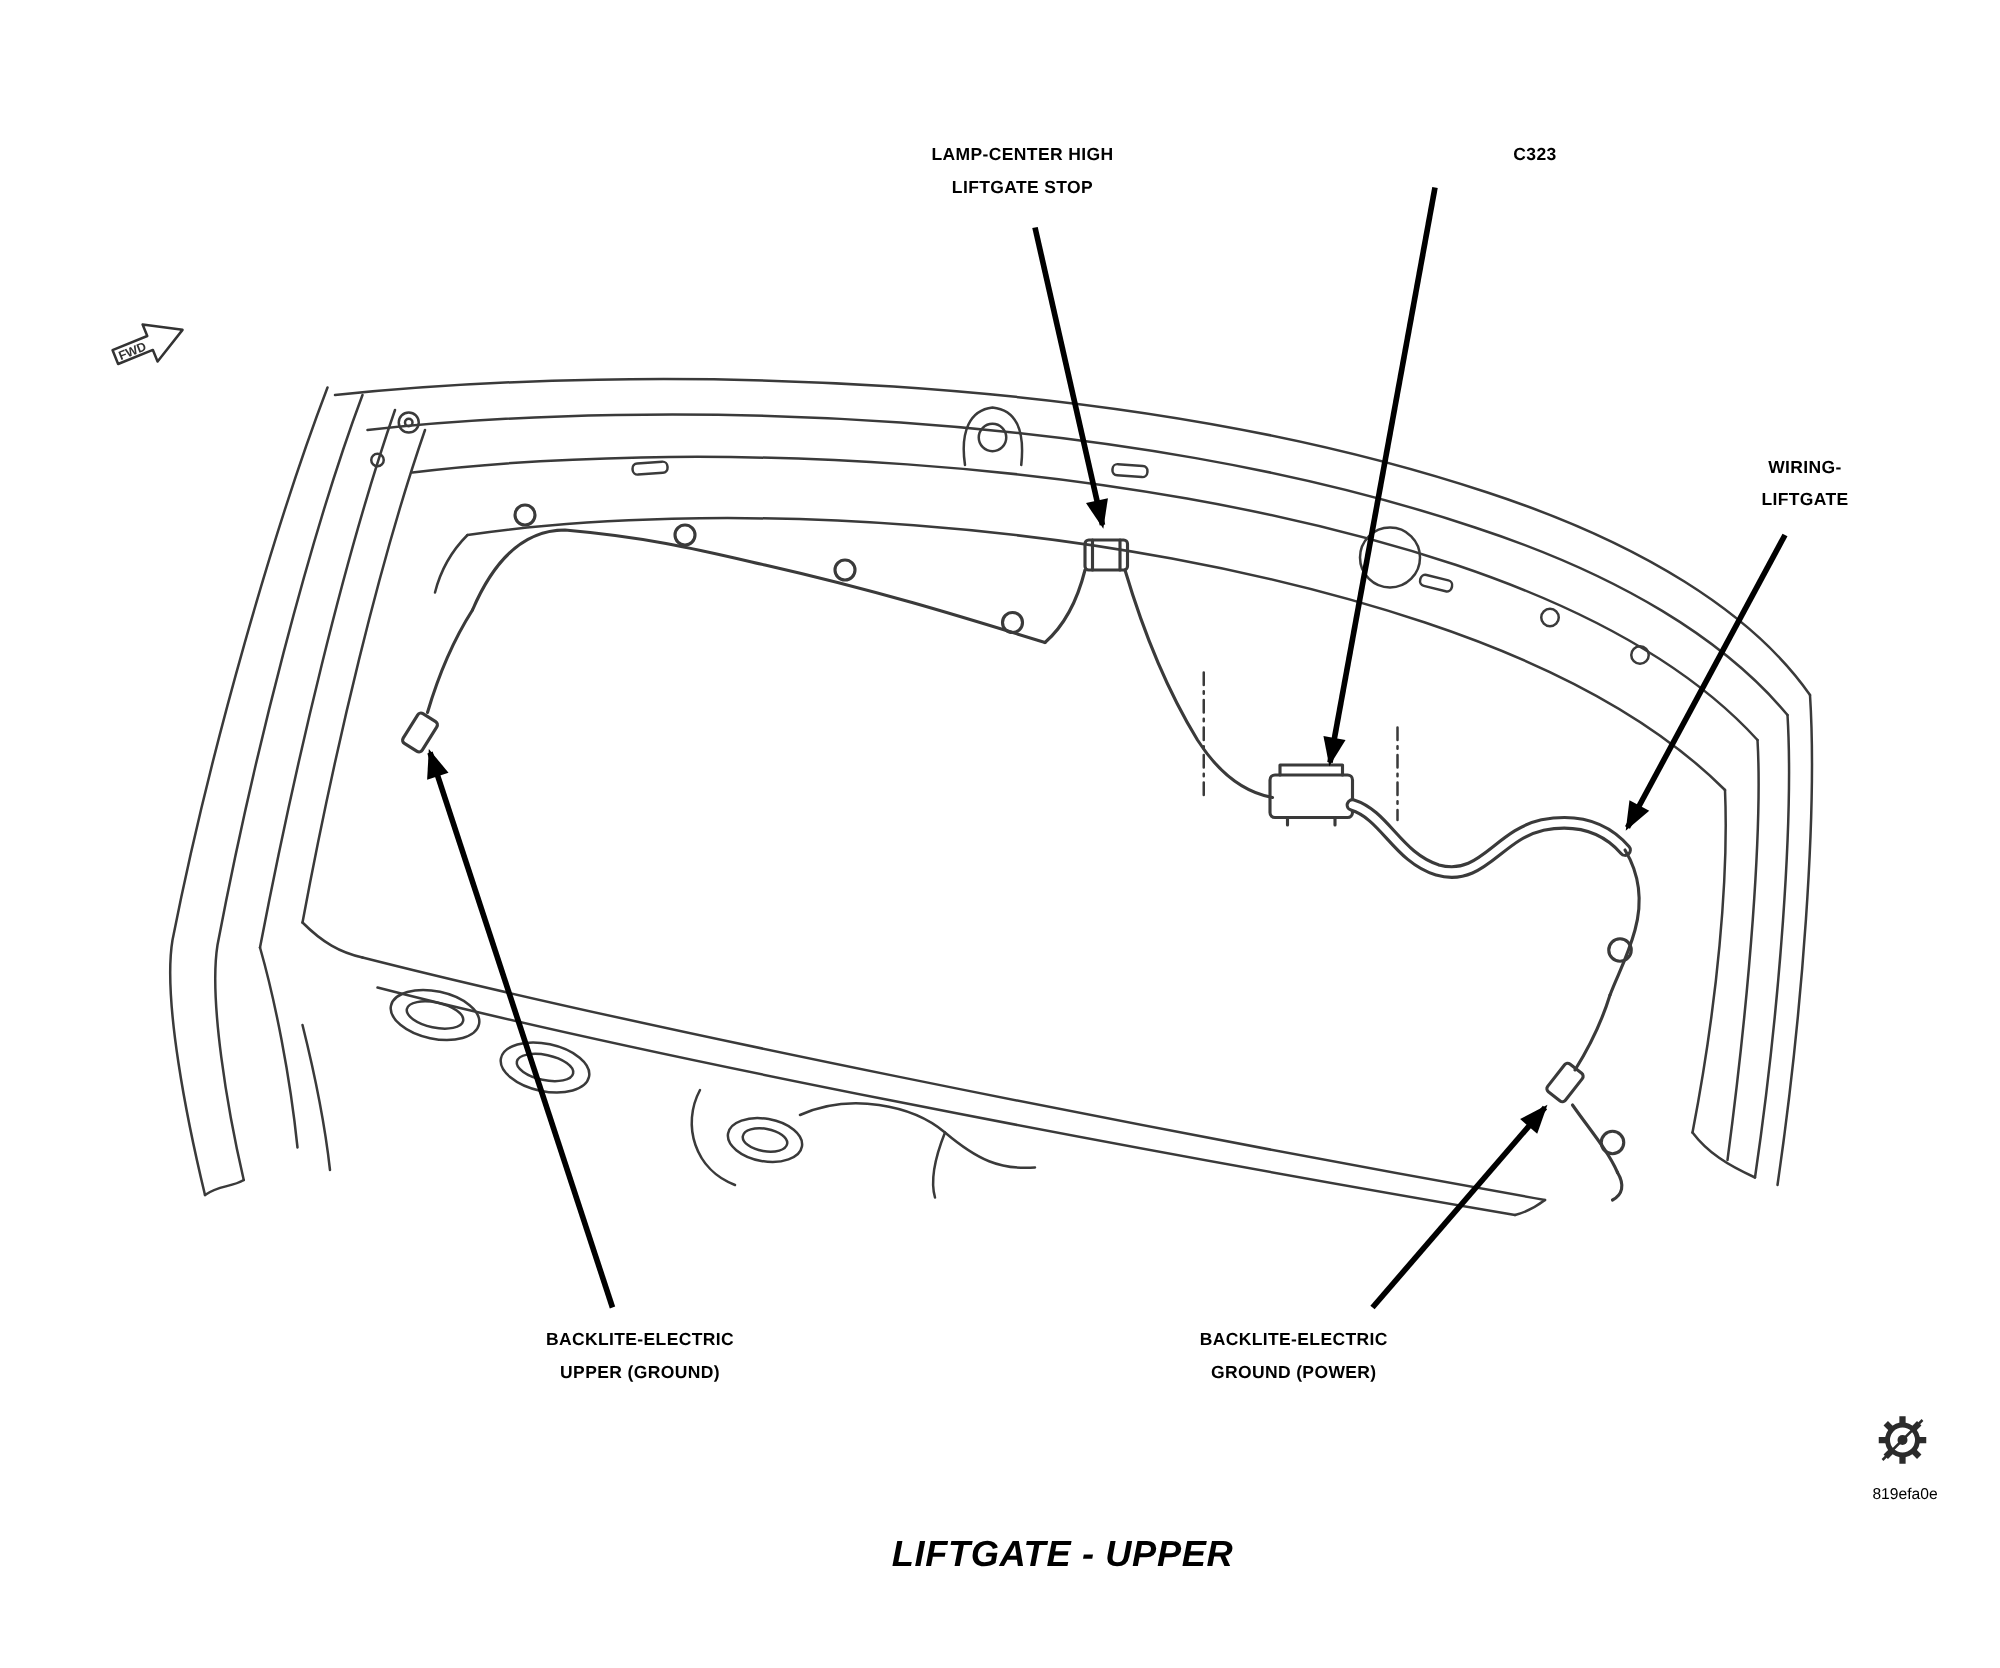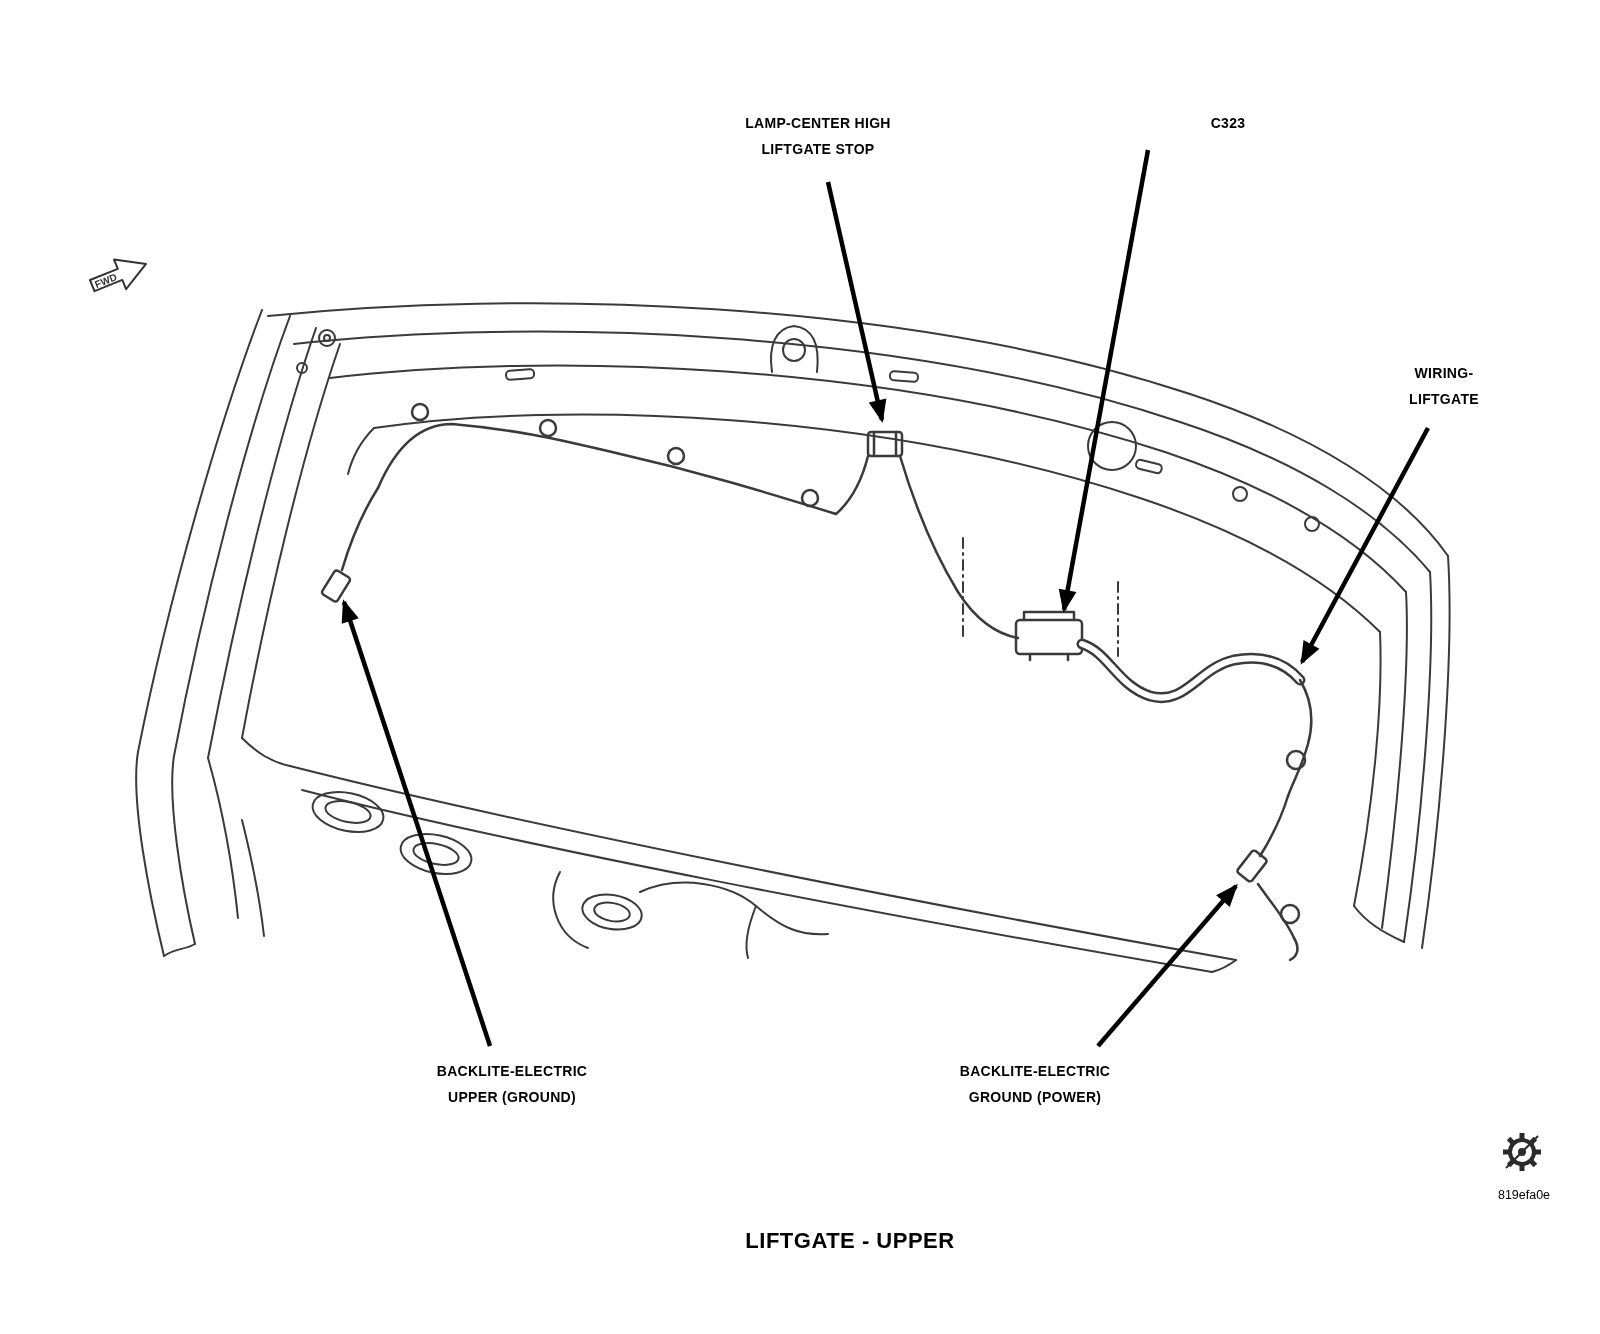--- a/index.html
+++ b/index.html
@@ -30,24 +30,25 @@
     line-height: 26px;
     color: #000;
     letter-spacing: 0.3px;
     white-space: nowrap;
   }
   .callout span { display: block; }
   .diagram-title {
     position: absolute;
     transform: translateX(-50%);
     font-weight: 700;
-    font-size: 22px;
+    font-size: 29px;
     color: #000;
     letter-spacing: 0.5px;
     white-space: nowrap;
+    font-style: italic;
   }
   .figure-code {
     position: absolute;
     transform: translateX(-50%);
     font-size: 12.5px;
     color: #000000;
     white-space: nowrap;
   }
   .fwd-wrap {
     position: absolute;

